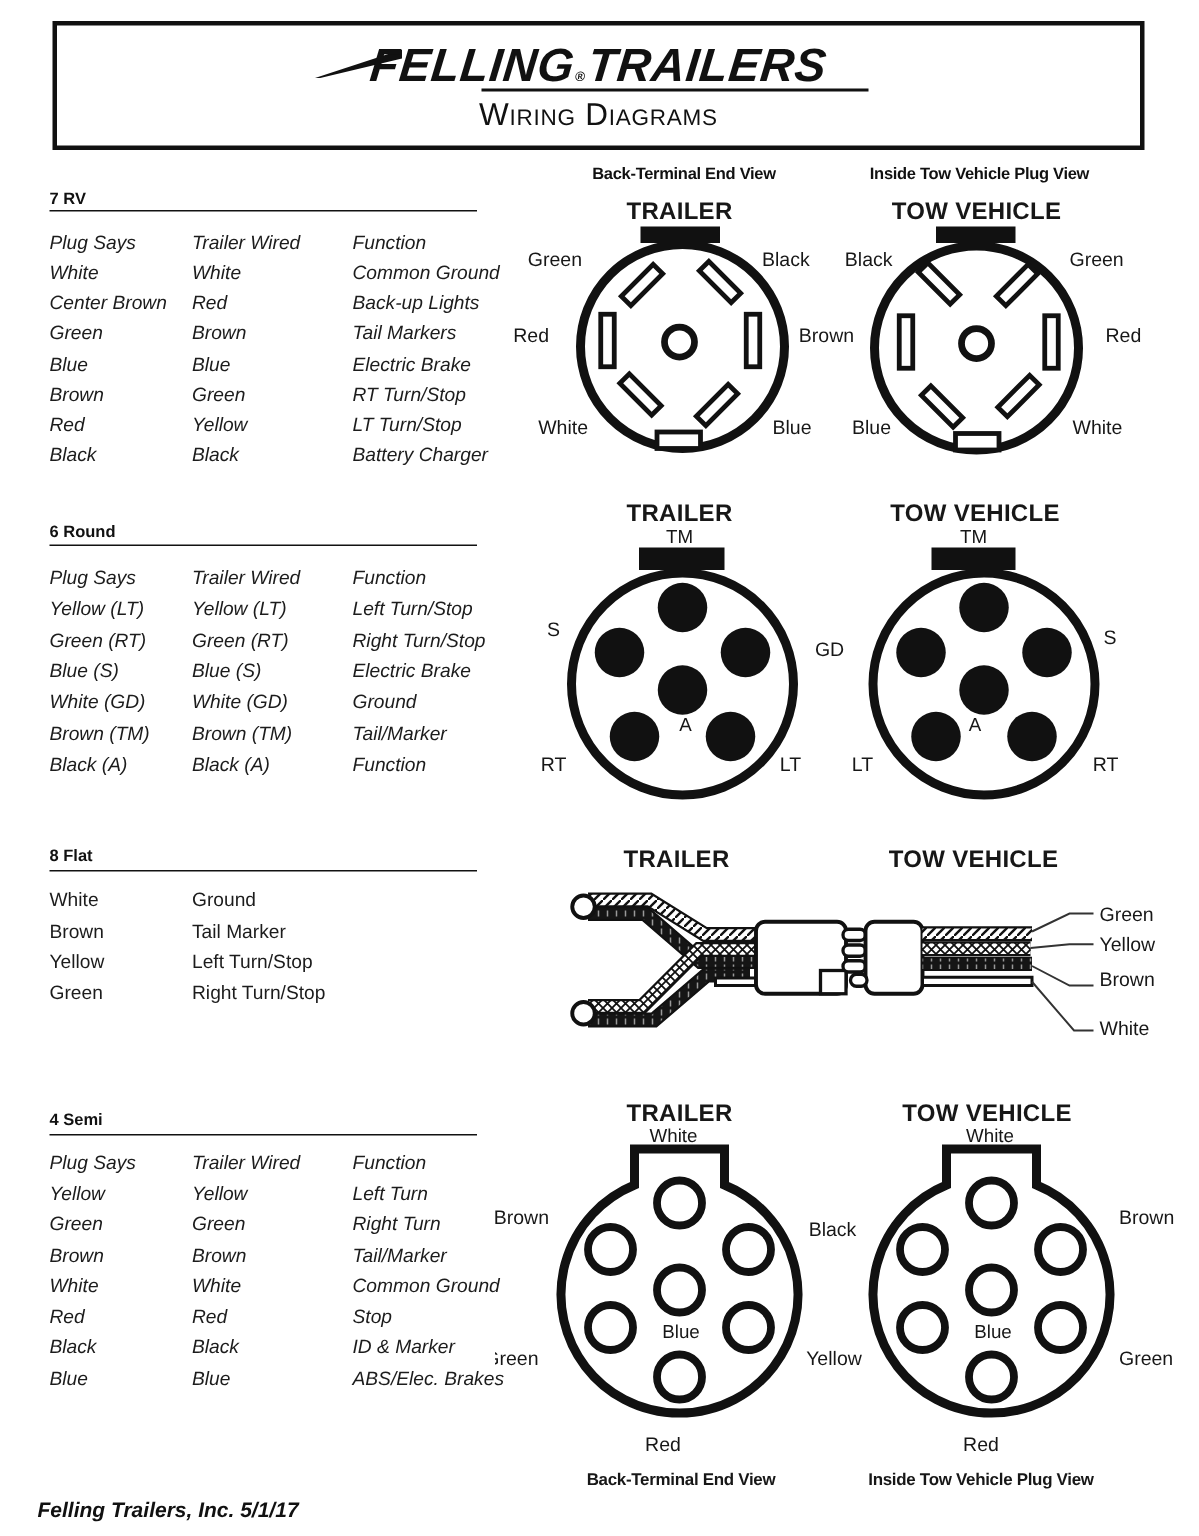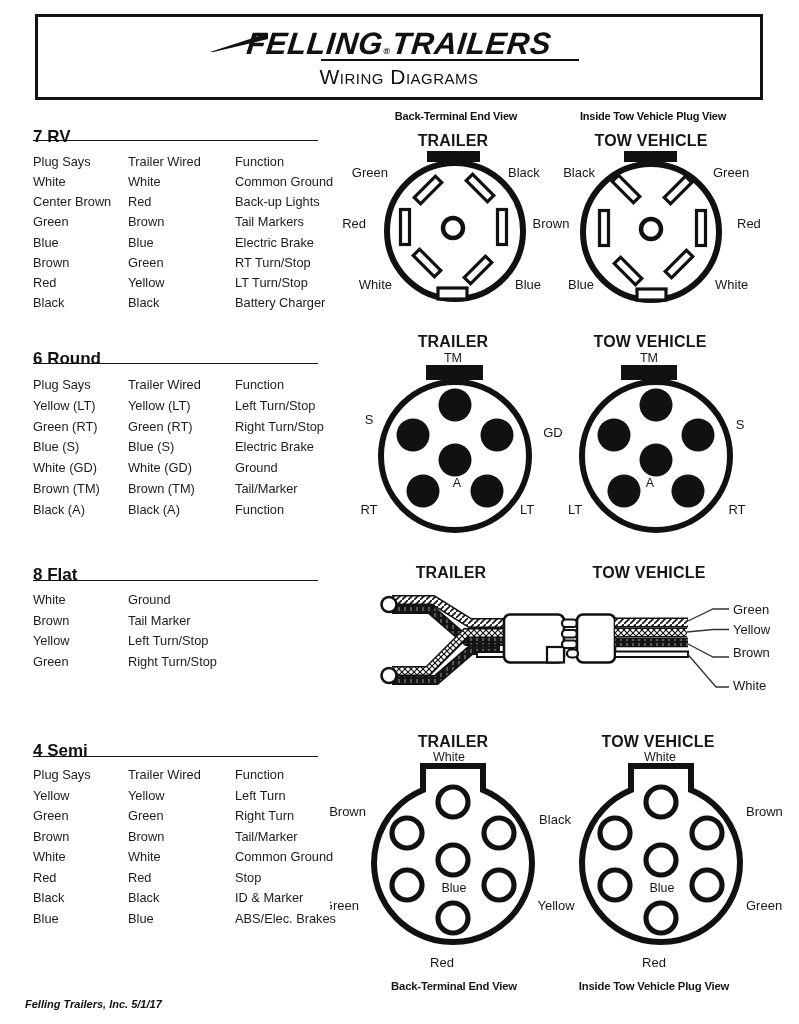--- a/index.html
+++ b/index.html
@@ -18,24 +18,24 @@
   .subtitle{margin-top:3px;font-variant:small-caps;font-weight:400;font-size:21px;
             letter-spacing:.5px;color:#111;}
 
   
   .cap{position:absolute;top:110px;font-weight:700;font-size:11px;letter-spacing:-.2px;
        text-align:center;color:#111;}
   .cap-left{left:330px;width:252px;}
   .cap-right{left:553px;width:200px;}
 
   
-  .sec-title{position:absolute;left:33px;font-weight:700;font-size:17px;color:#111;white-space:nowrap;text-align:right;}
+  .sec-title{position:absolute;left:33px;font-weight:700;font-size:11px;color:#111;white-space:nowrap;text-align:right;}
   .sec-rule{position:absolute;left:33px;width:285px;height:0;border-top:1.6px solid #111;}
   .tbl{position:absolute;left:33px;display:grid;font-size:12.8px;line-height:15px;color:#1c1c1c;}
-  .tbl3{grid-template-columns:95px 107px 165px;}
+  .tbl3{grid-template-columns:95px 107px 165px;font-style:italic;}
   .tbl2{grid-template-columns:95px 180px;}
   .td{white-space:nowrap;}
 
   
   .diag{position:absolute;left:330px;}
   svg text{font-family:"Liberation Sans",sans-serif;fill:#171717;}
   .dtitle{font-size:16px;font-weight:800;text-anchor:middle;letter-spacing:.2px;}
   .dlabel{font-size:13px;}
   .dsmall{font-size:12.5px;}
   .dcaption{font-size:11.3px;font-weight:700;text-anchor:middle;letter-spacing:-.2px;}
@@ -48,21 +48,21 @@
   .pin7{fill:#fff;stroke:#111;stroke-width:5.2;}
   .blk{fill:#fff;stroke:#111;stroke-width:2.6;}
   .blk2{fill:#fff;stroke:#111;stroke-width:2.2;}
   .thin{fill:#fff;stroke:#111;stroke-width:2;}
   .wire-under{fill:none;stroke:#111;stroke-width:10;}
   .wire-under9{fill:none;stroke:#111;stroke-width:9.5;}
   .leader{fill:none;stroke:#333;stroke-width:1.3;}
 
   
   .footer{position:absolute;left:25px;top:998px;font-weight:700;font-style:italic;
-          font-size:11px;color:#111;white-space:nowrap;}
+          font-size:14px;color:#111;white-space:nowrap;}
 </style>
 </head>
 <body>
 
 <div class="page">
 
   <div class="header-box">
     <div class="logo-swoosh"></div>
     <div class="logo">
       <span>FELLING</span><span class="logo-reg">®</span><span>TRAILERS</span>

